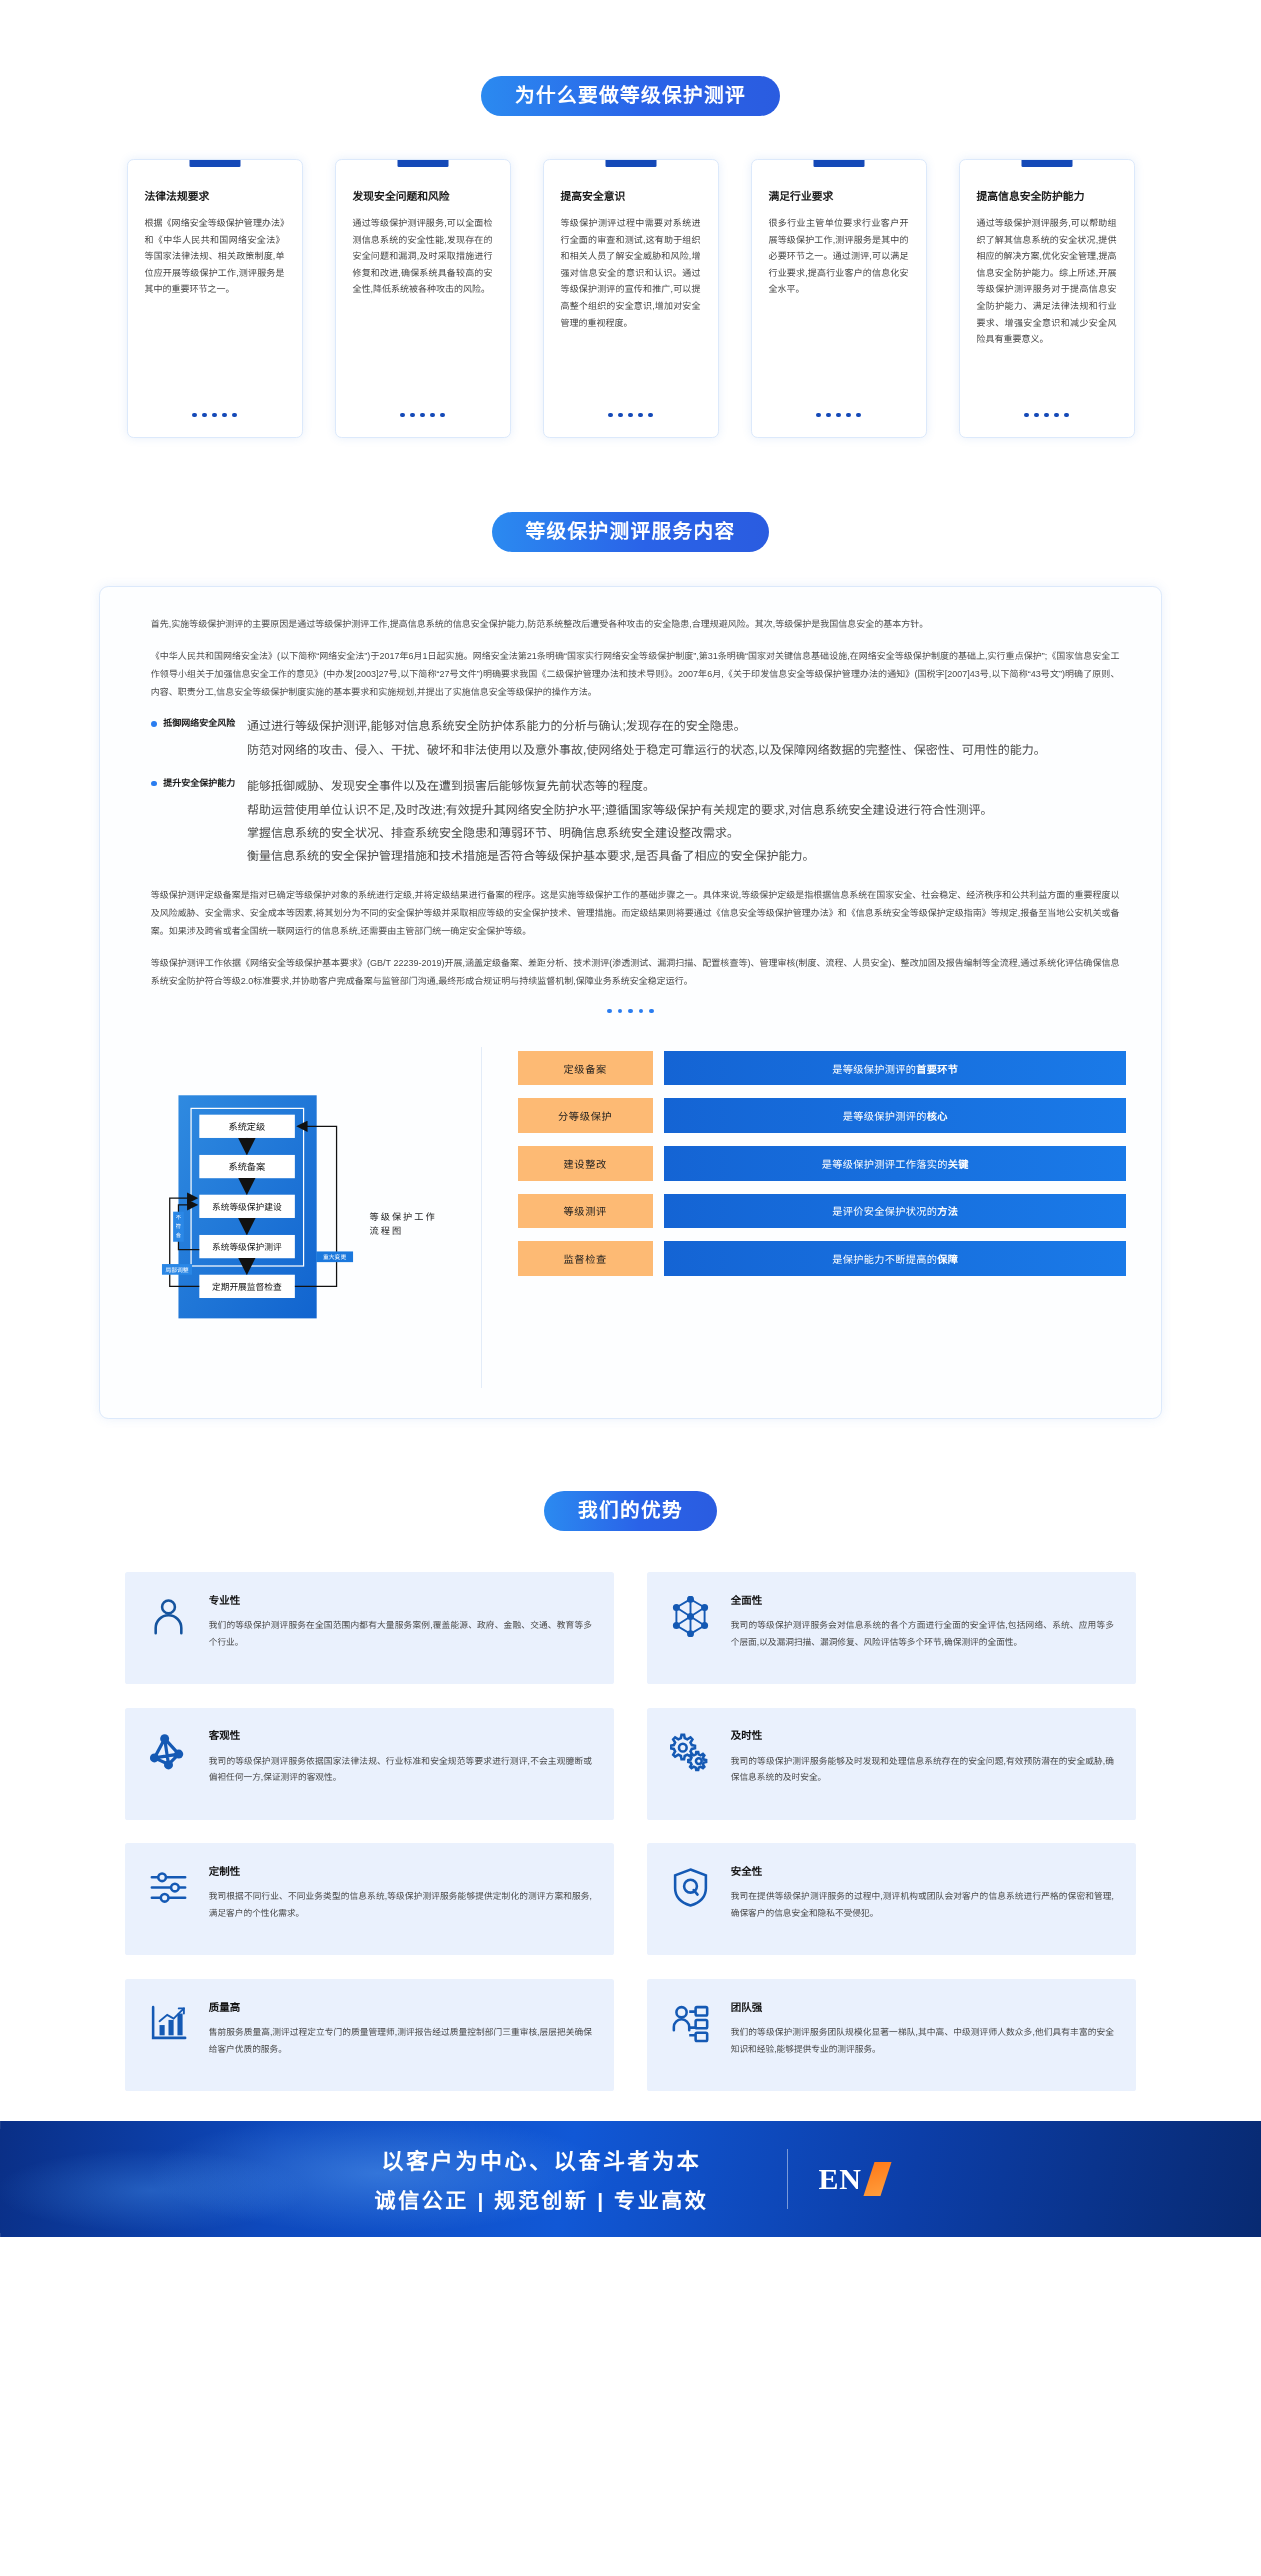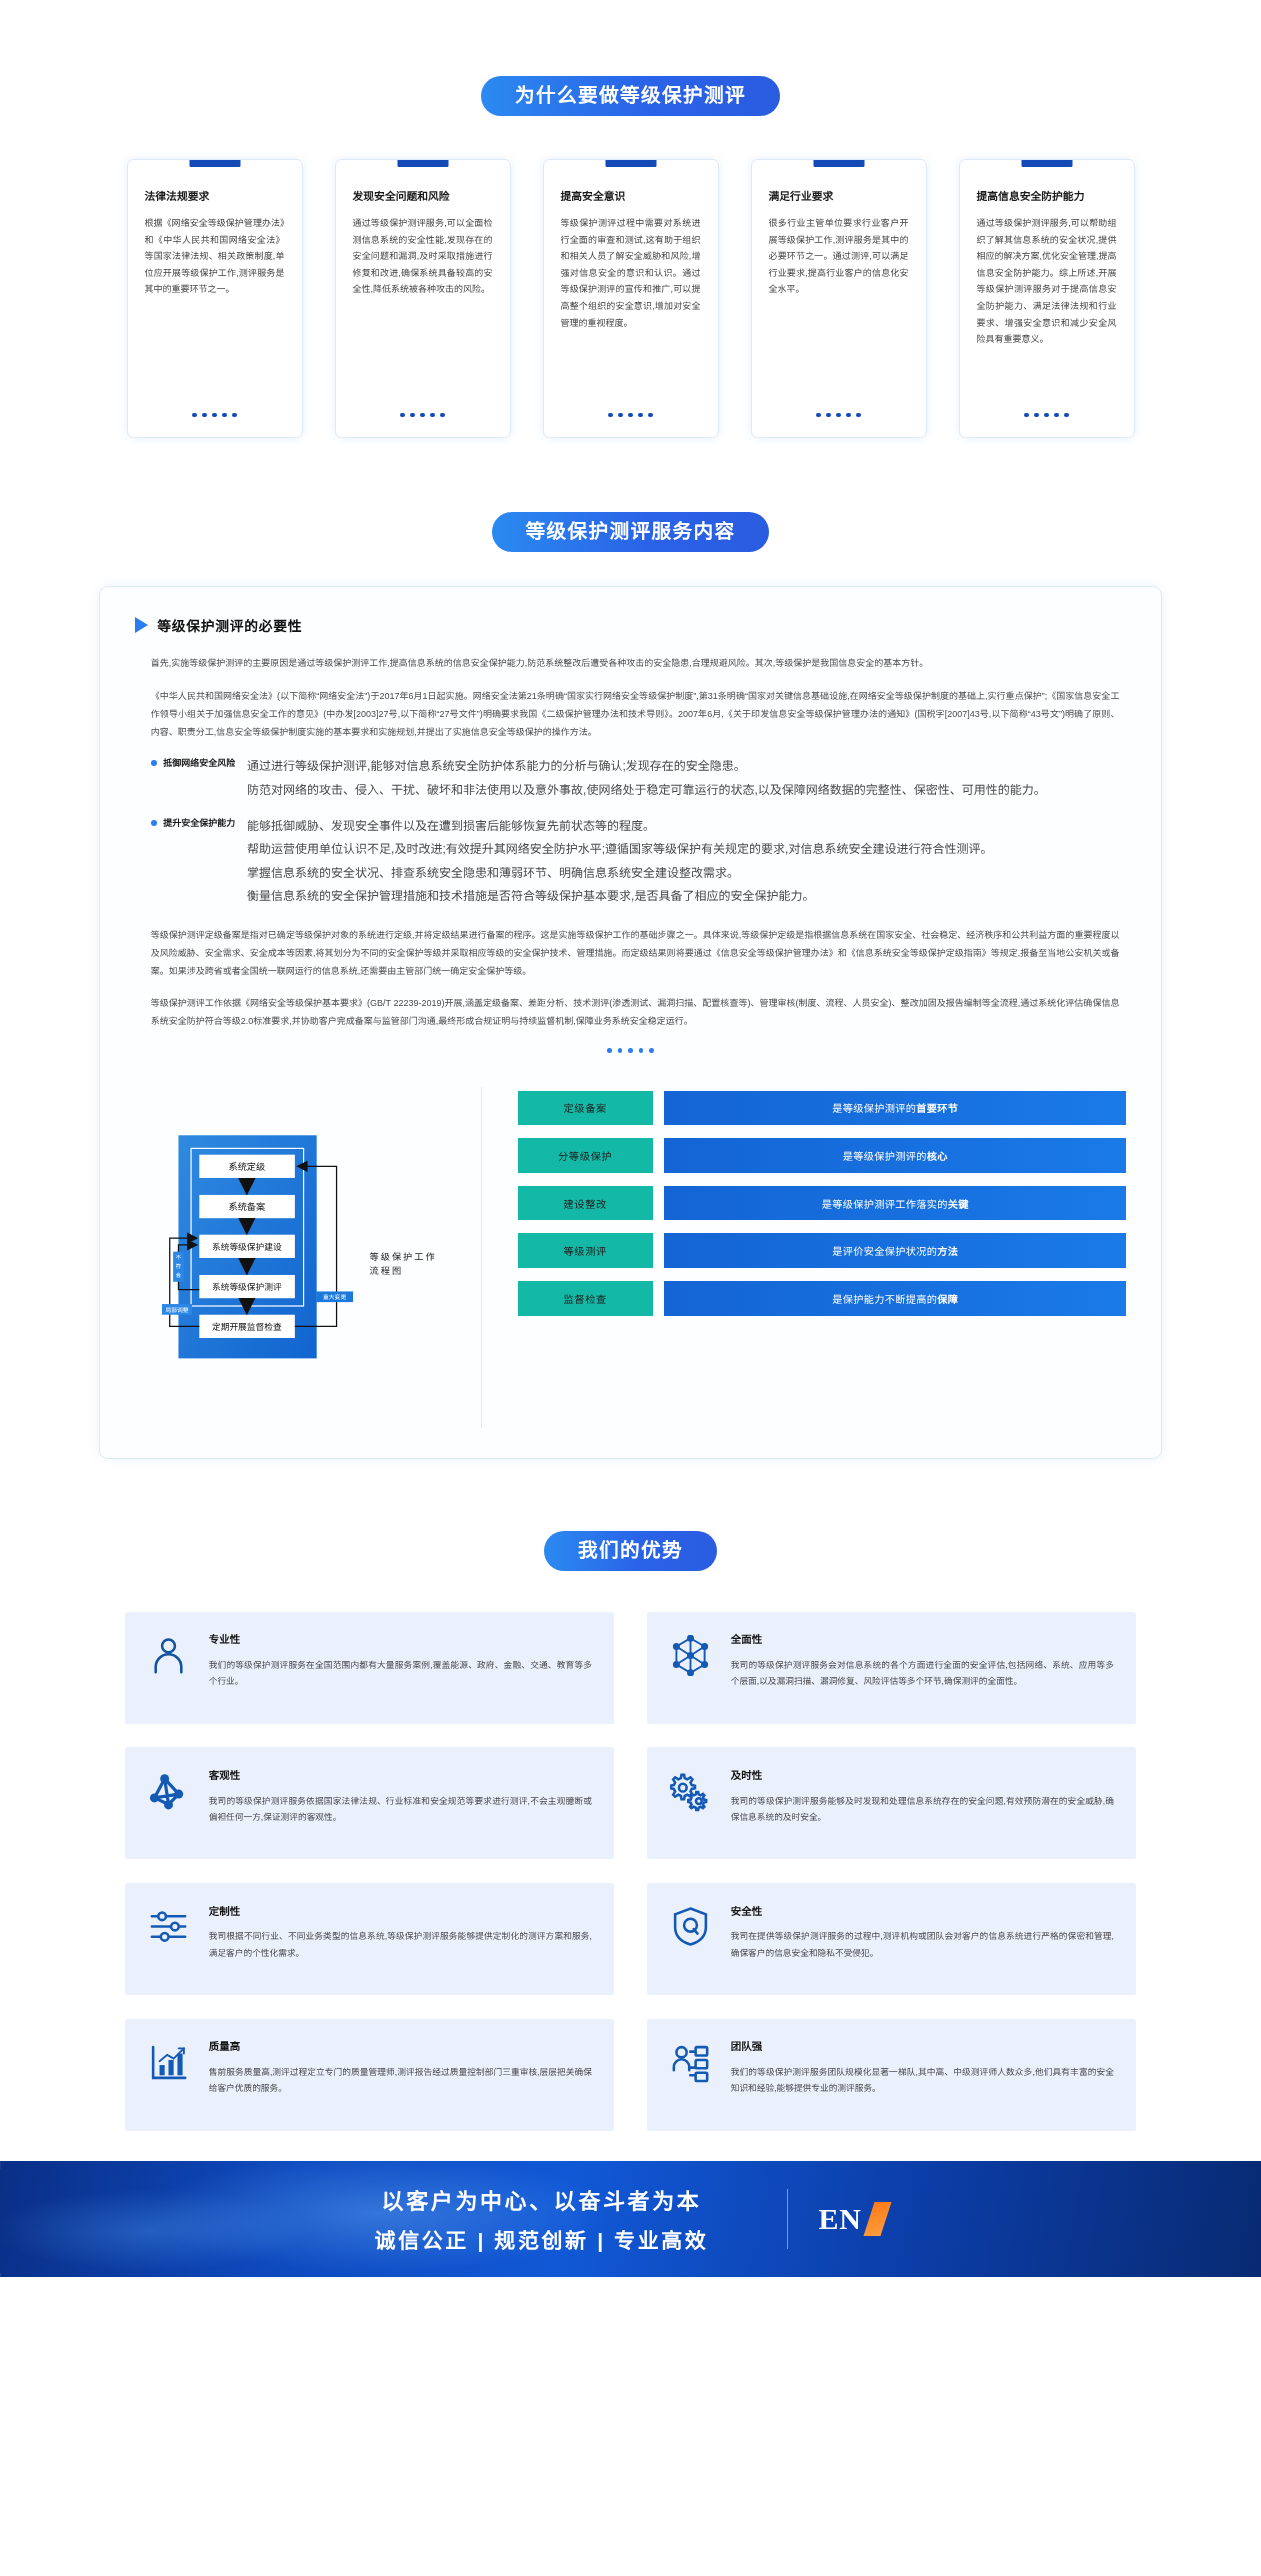--- a/index.html
+++ b/index.html
@@ -166,21 +166,21 @@
 
   .pairs-col { flex: 1; padding-top: 3.9px; }
   .pair-row {
     display: flex;
     align-items: center;
     gap: 11.8px;
     margin-bottom: 13px;
   }
   .pair-key {
     width: 135px; flex: none;
-    background: #14b8a6;
+    background: #fdba74;
     color: #1d1d1d;
     font-size: 10.2px;
     text-align: center;
     padding: 9.8px 0;
     letter-spacing: 0.7px;
   }
   .pair-val {
     flex: 1;
     background: linear-gradient(90deg, #1464d4 0%, #1a7ae8 100%);
     color: #fff;
@@ -338,24 +338,20 @@
     </div>
 
   </div>
 
   <div class="pill-wrap" style="margin-top:74px;">
     <div class="pill">等级保护测评服务内容</div>
   </div>
 
   <div class="panel" style="margin-top:34px;">
 
-    <div class="panel-head">
-      <span class="tri"></span>
-      <h2>等级保护测评的必要性</h2>
-    </div>
 
     <p class="para">首先,实施等级保护测评的主要原因是通过等级保护测评工作,提高信息系统的信息安全保护能力,防范系统整改后遭受各种攻击的安全隐患,合理规避风险。其次,等级保护是我国信息安全的基本方针。</p>
     <p class="para">《中华人民共和国网络安全法》(以下简称“网络安全法”)于2017年6月1日起实施。网络安全法第21条明确“国家实行网络安全等级保护制度”,第31条明确“国家对关键信息基础设施,在网络安全等级保护制度的基础上,实行重点保护”;《国家信息安全工作领导小组关于加强信息安全工作的意见》(中办发[2003]27号,以下简称“27号文件”)明确要求我国《二级保护管理办法和技术导则》。2007年6月,《关于印发信息安全等级保护管理办法的通知》(国税字[2007]43号,以下简称“43号文”)明确了原则、内容、职责分工,信息安全等级保护制度实施的基本要求和实施规划,并提出了实施信息安全等级保护的操作方法。</p>
 
     <div class="bullets">
 
       <div class="bullet-row">
         <span class="bullet-dot"></span>
         <span class="bullet-title">抵御网络安全风险</span>
         <div class="bullet-lines">

